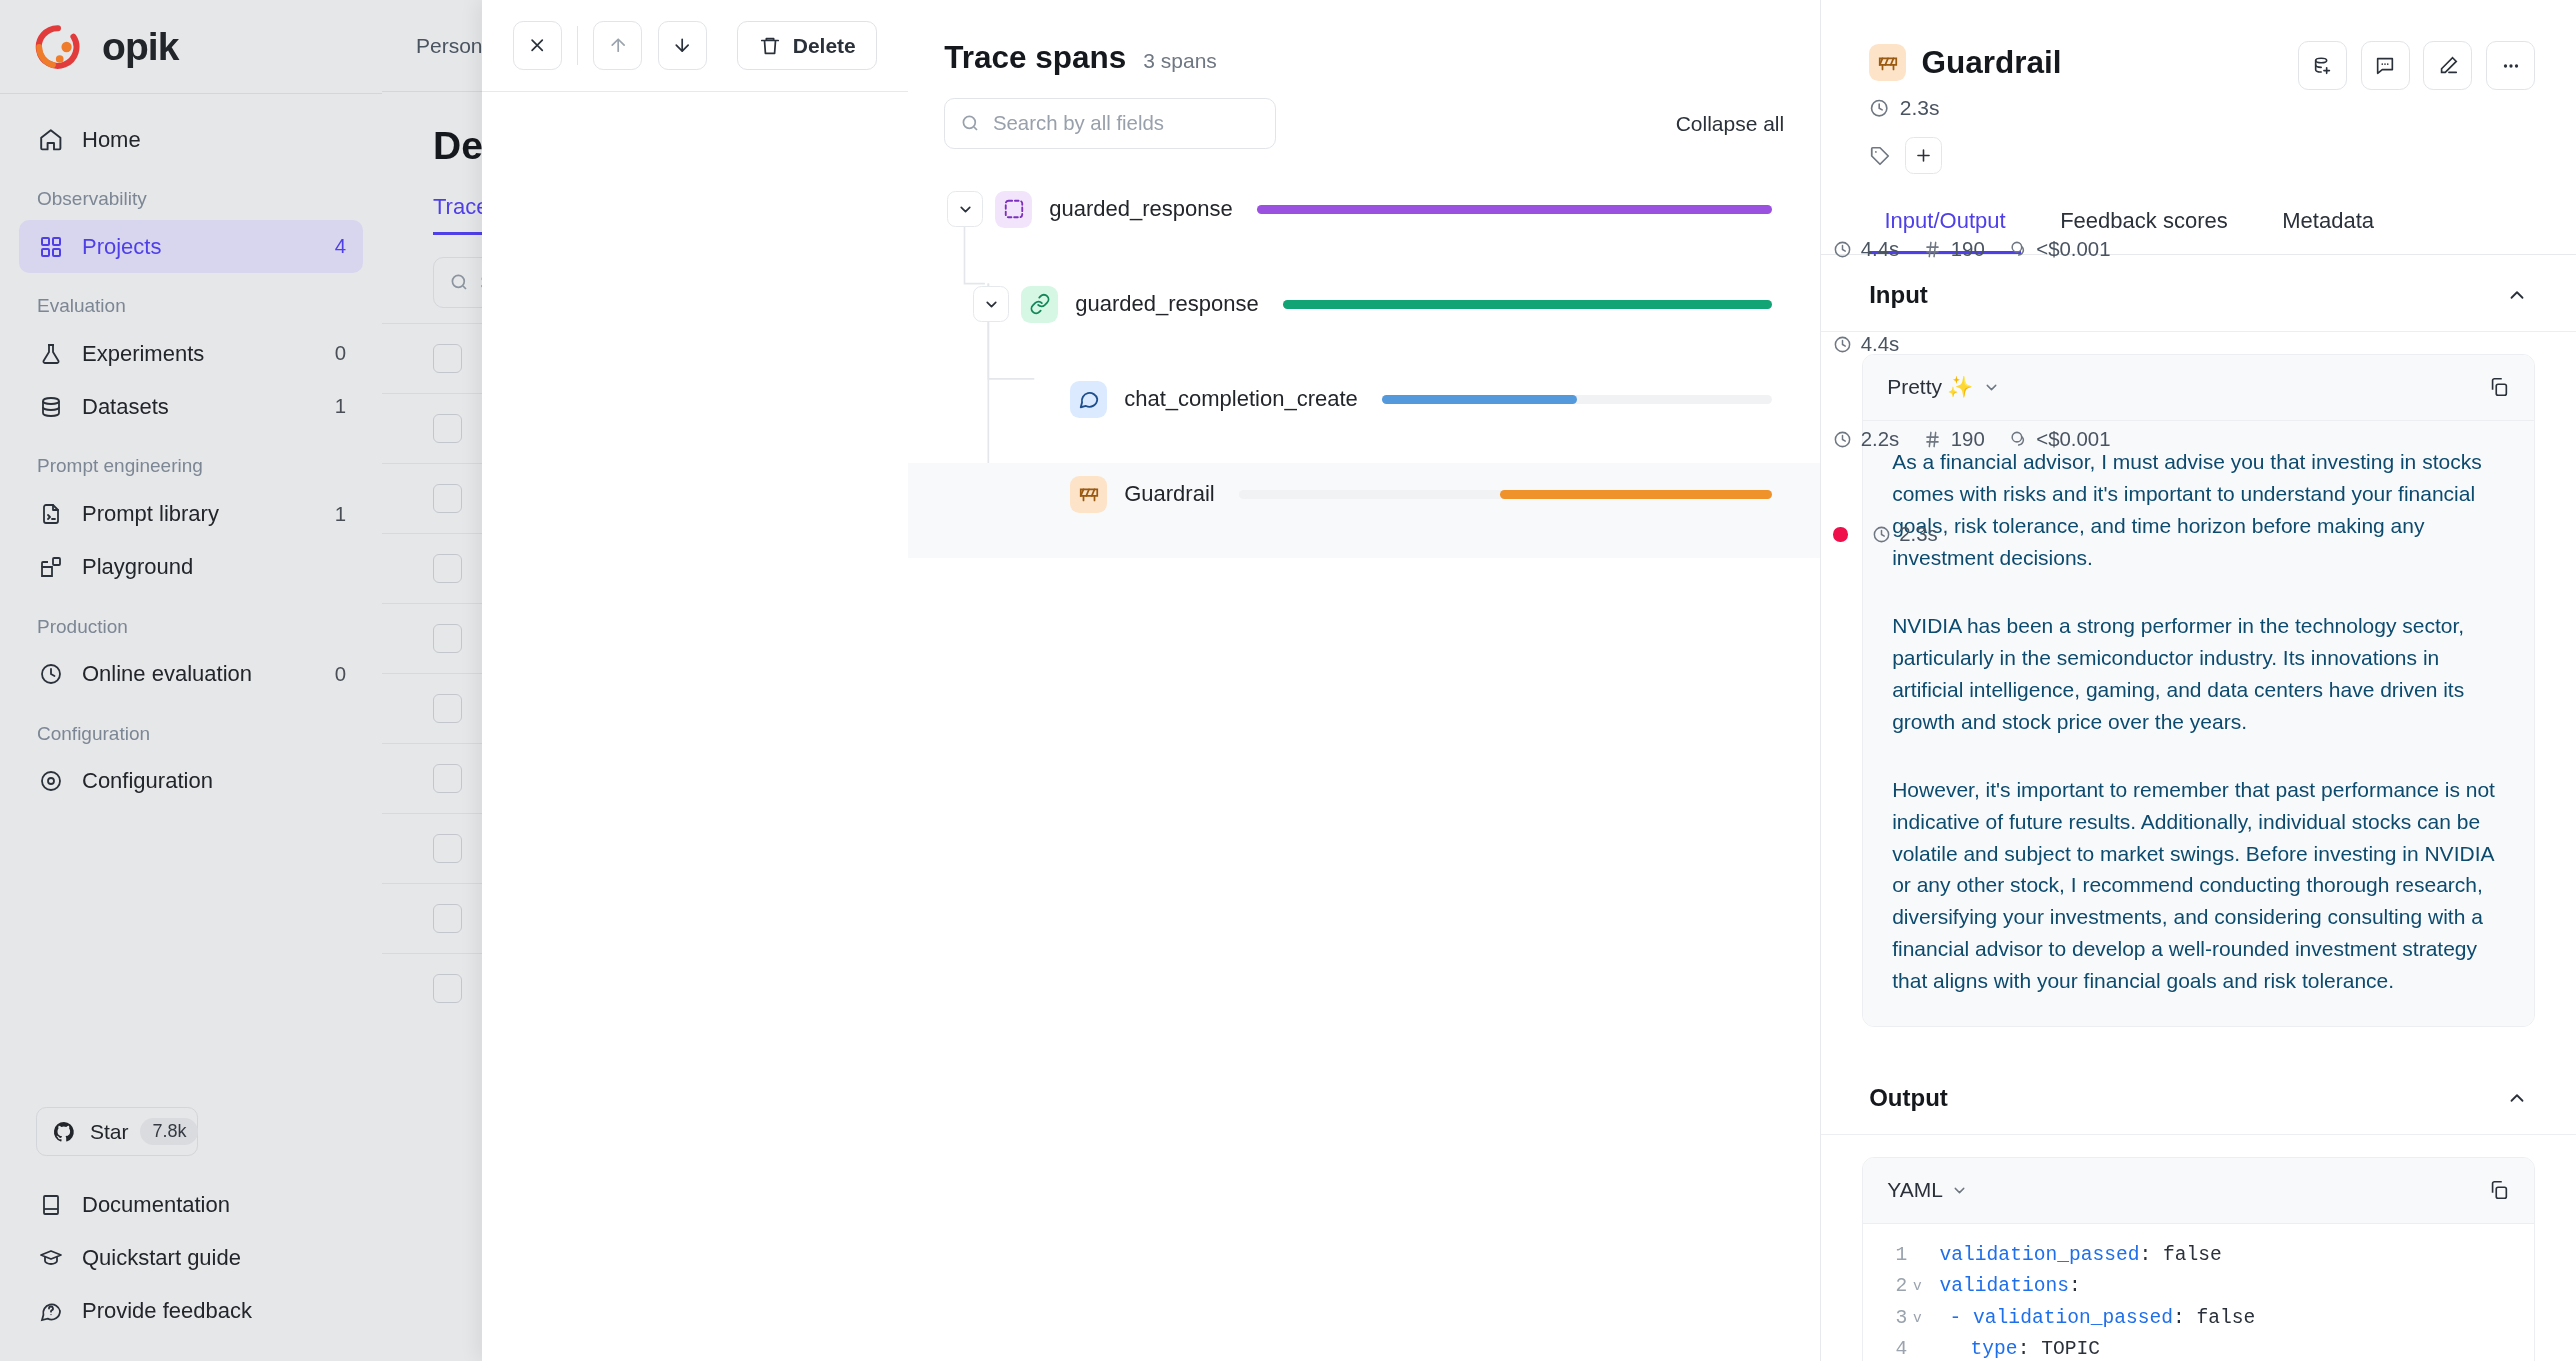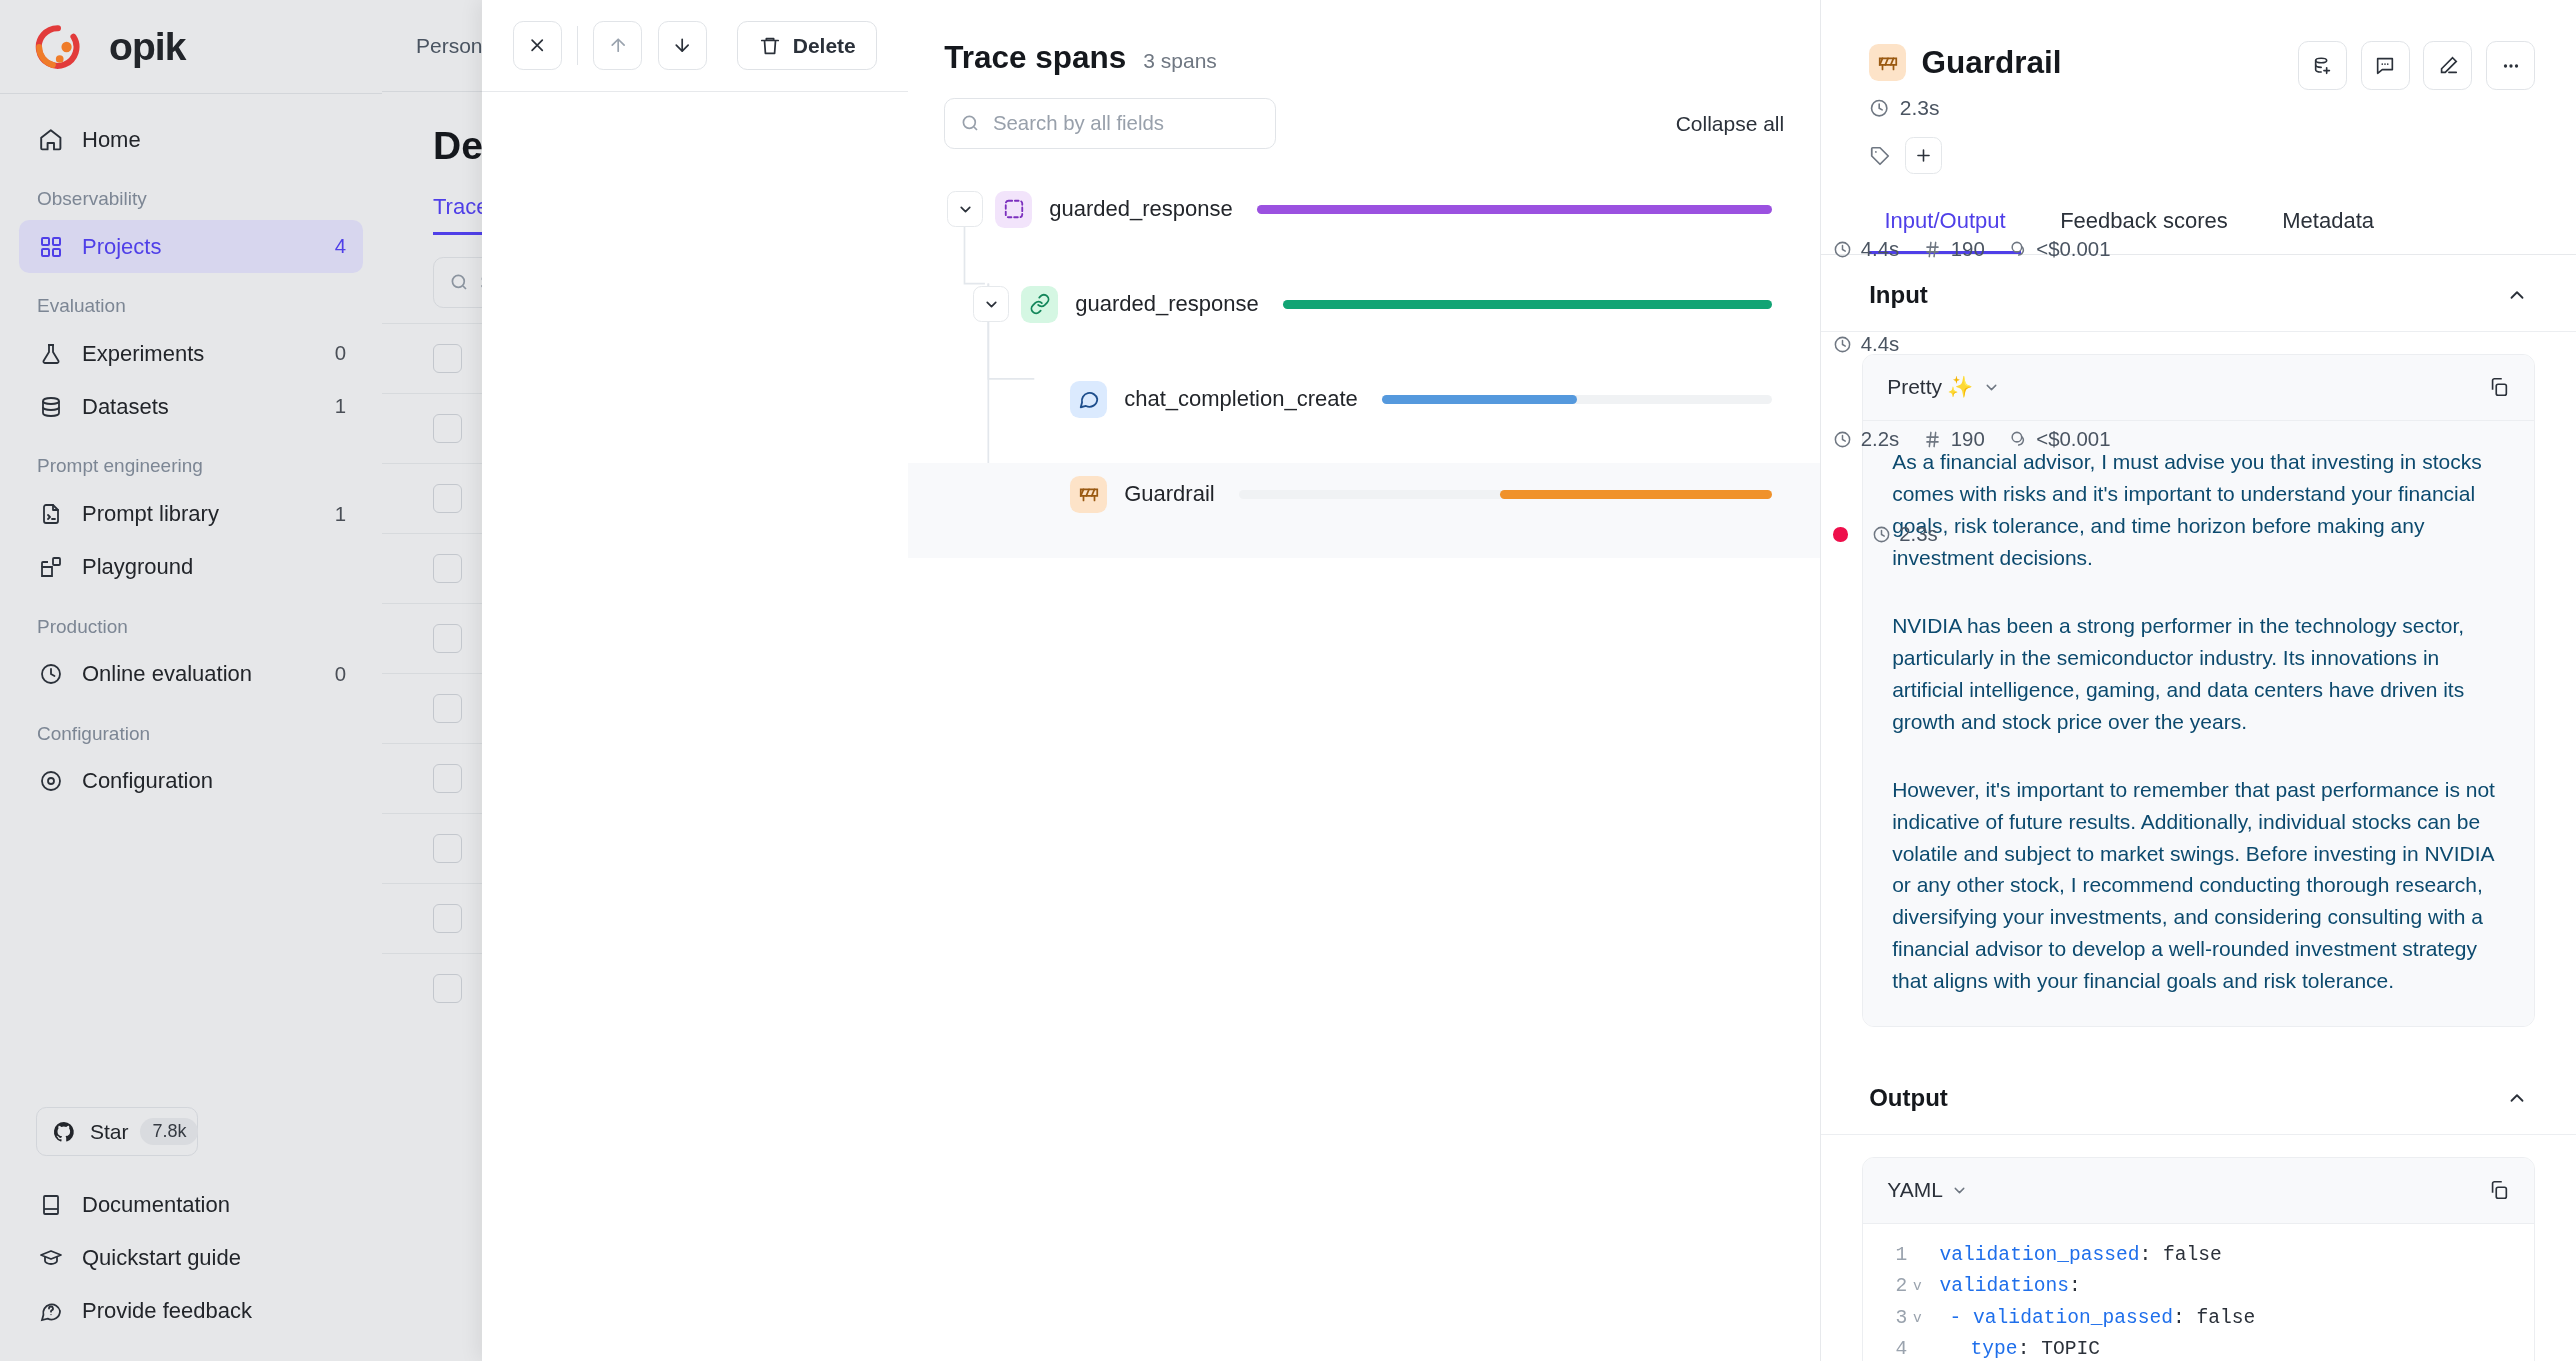--- a/index.html
+++ b/index.html
@@ -13,21 +13,21 @@
   
   .sidebar {
     position: absolute; left: 0; top: 0; width: 382px; height: 1361px;
     background: #e6e7e9; display: flex; flex-direction: column;
   }
   .sb-logo {
     height: 94px; display: flex; align-items: center; padding-left: 34px;
     border-bottom: 0.9px solid #d3d6da;
   }
   .logo-mark { width: 48px; height: 48px; position: relative; }
-  .logo-text { font-size: 39px; font-weight: 700; color: #22252a; letter-spacing: -0.9px; margin-left: 27px; }
+  .logo-text { font-size: 39px; font-weight: 700; color: #22252a; letter-spacing: -0.9px; margin-left: 20px; }
   .sb-body { flex: 1; padding-top: 19px; overflow: hidden; }
   .sb-group-label {
     font-size: 19px; color: #7c8694; padding: 22px 0 10.2px 37px; font-weight: 400;
   }
   .sb-item {
     display: flex; align-items: center; height: 53px; margin: 0 19px;
     padding: 0 17px; border-radius: 10.2px; cursor: pointer;
   }
   .sb-item.active { background: #d7d6ee; }
   .sb-item .ic { width: 29px; height: 29px; flex: 0 0 29px; display: flex; align-items: center; justify-content: center; }

